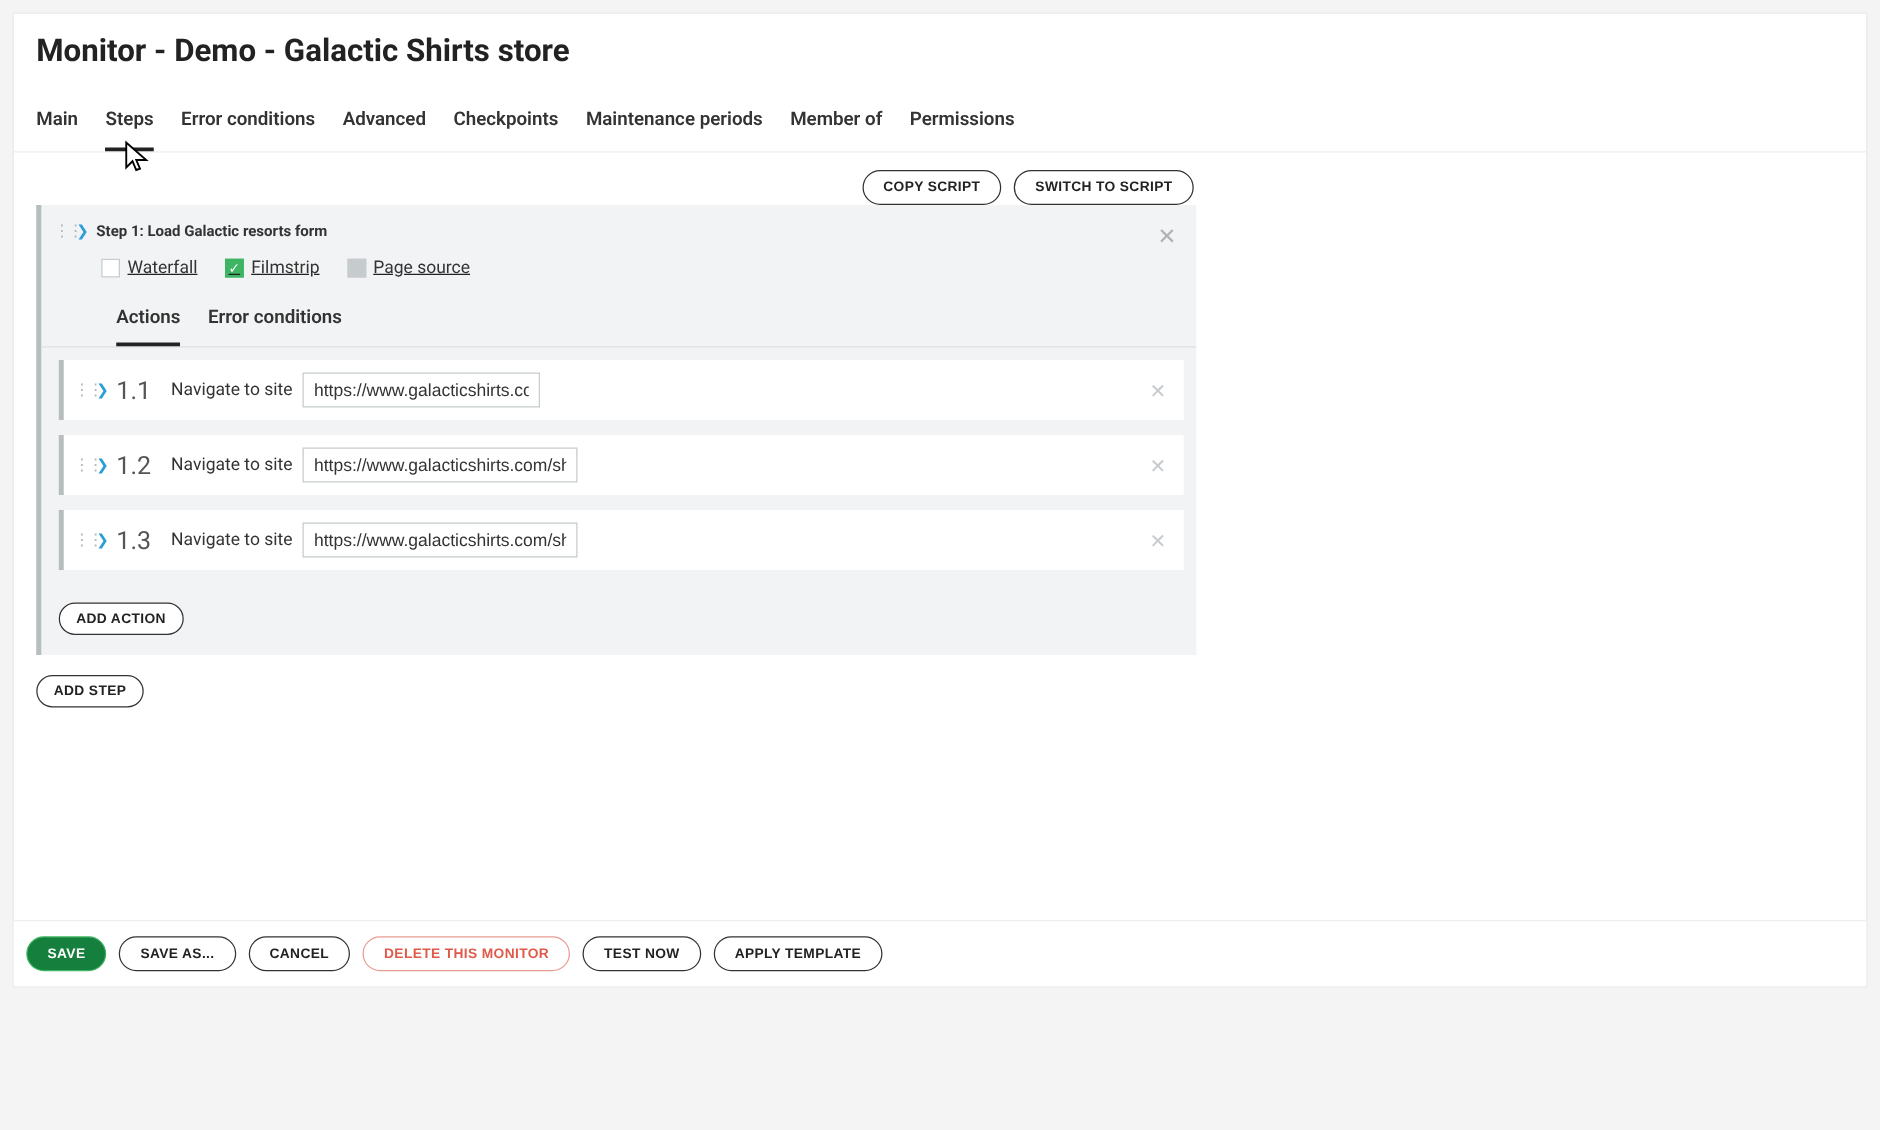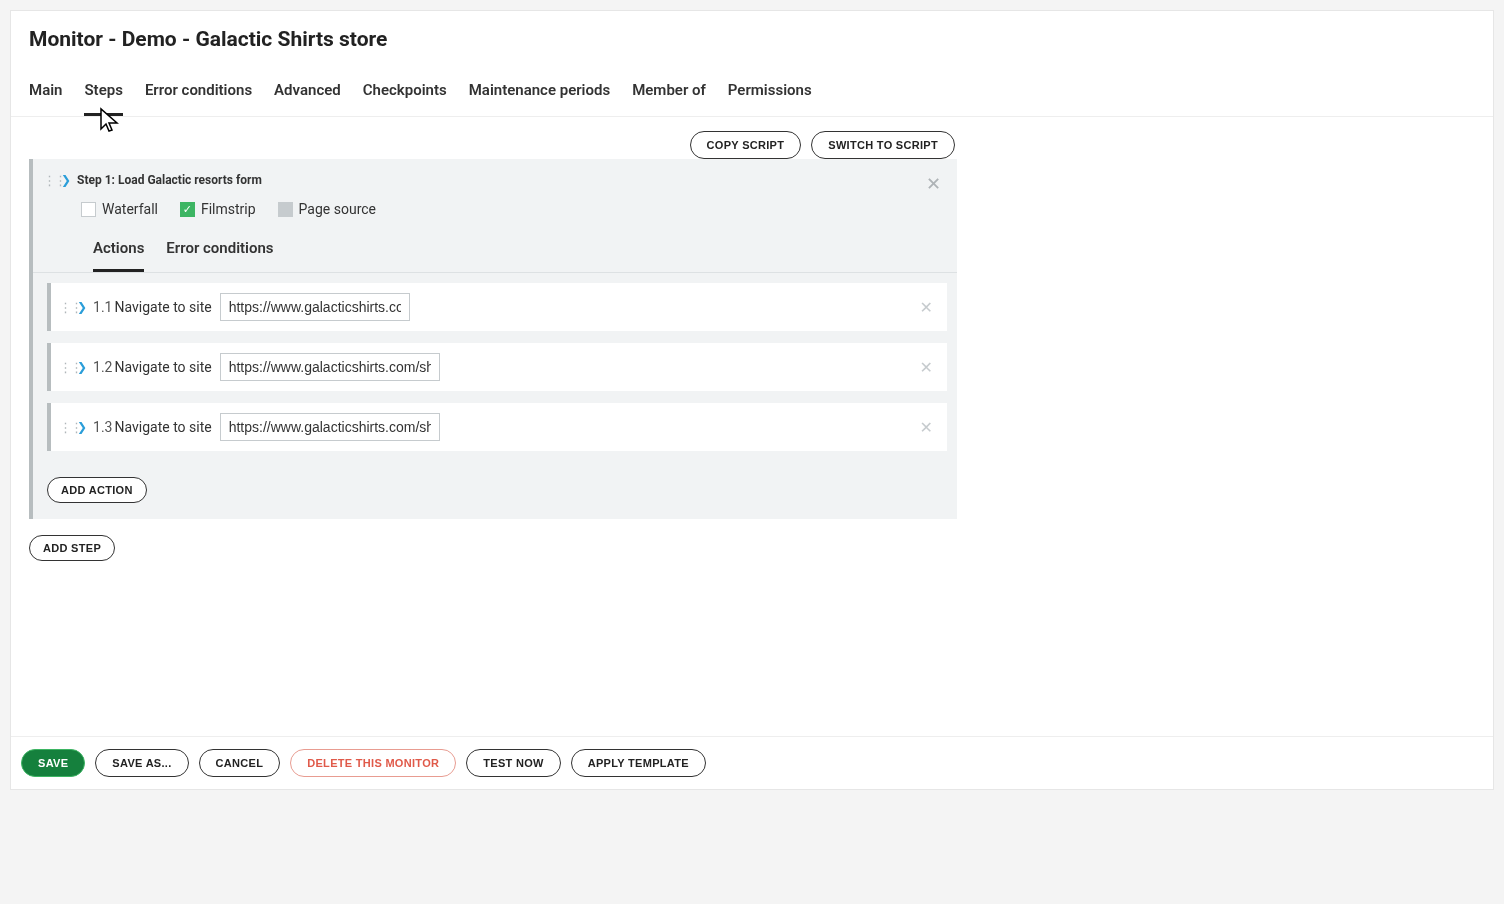--- a/index.html
+++ b/index.html
@@ -11,21 +11,21 @@
   }
   .page {
     margin: 10px;
     background: #fff;
     border: 1px solid #e6e6e6;
     min-height: 780px;
     position: relative;
     padding-bottom: 60px;
   }
   .page-title {
-    font-size: 21px;
+    font-size: 25px;
     font-weight: 700;
     padding: 16px 18px 18px 18px;
     color: #222;
   }
   .tabs {
     display: flex;
     gap: 22px;
     padding: 0 18px;
     border-bottom: 1px solid #eee;
     position: relative;
@@ -120,20 +120,21 @@
     color: #aeb3b6;
     font-size: 18px;
     cursor: pointer;
     font-weight: 300;
   }
   .step-options {
     display: flex;
     gap: 22px;
     padding: 6px 14px 12px 48px;
     align-items: center;
+    text-decoration: underline;
   }
   .checkbox-wrap {
     display: flex;
     align-items: center;
     gap: 6px;
     font-size: 14px;
     color: #333;
   }
   .cb {
     width: 15px;
@@ -178,22 +179,22 @@
     background: #fff;
     border-left: 4px solid #b7bdbf;
     margin-bottom: 12px;
     display: flex;
     align-items: center;
     padding: 10px 10px 10px 8px;
     position: relative;
   }
   .action-num {
     color: #555;
-    font-size: 14px;
-    margin-right: 2px;
+    font-size: 20px;
+    margin-right: 16px;
   }
   .action-label {
     color: #333;
     font-size: 14px;
     margin-right: 8px;
   }
   .url-input {
     border: 1px solid #c6cbce;
     padding: 5px 8px;
     font-size: 14px;

